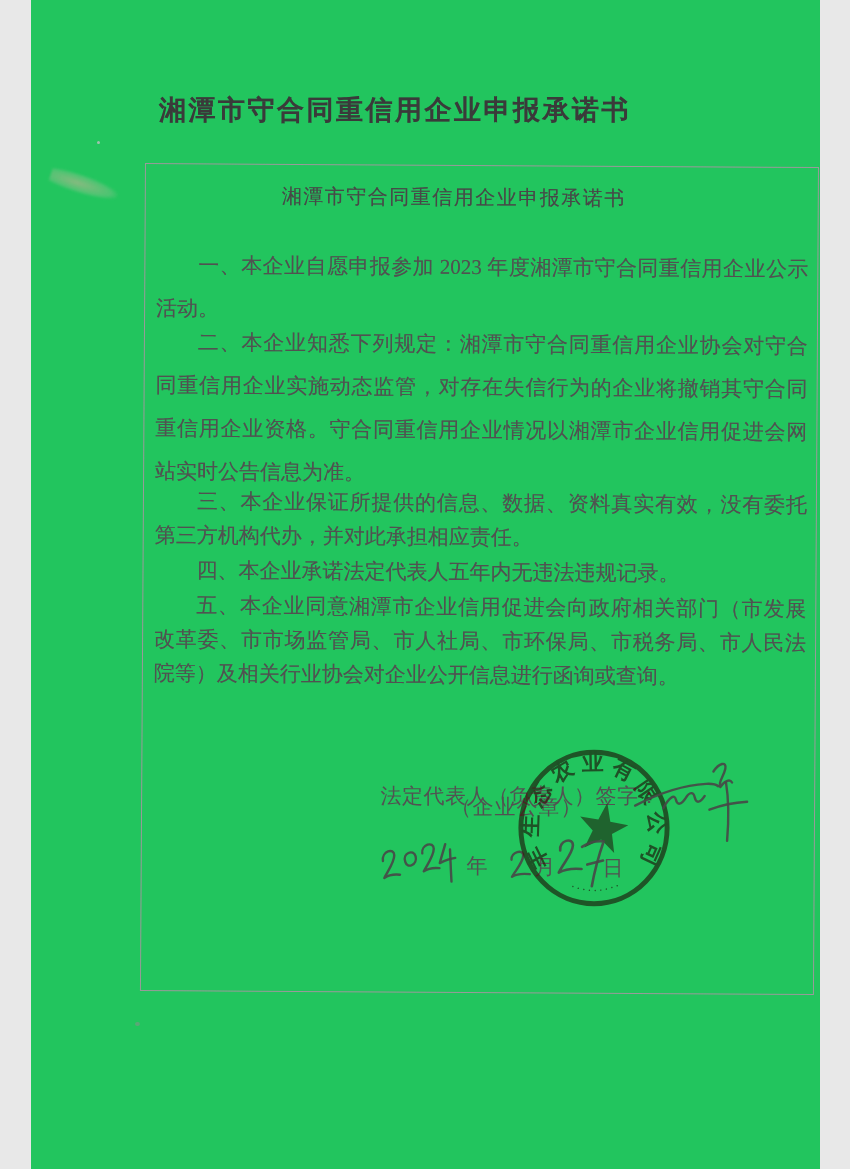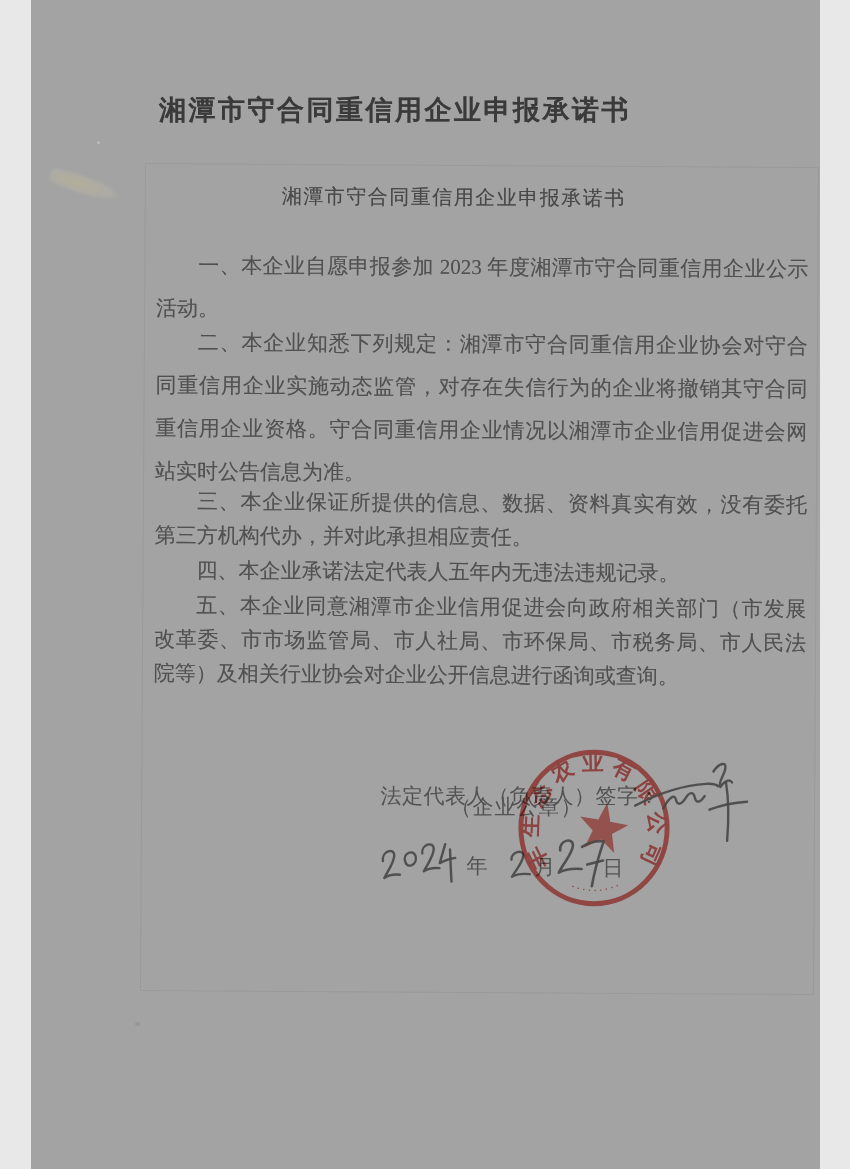--- a/index.html
+++ b/index.html
@@ -1,21 +1,21 @@
 <!DOCTYPE html>
 <html><head>
 <meta charset="utf-8">
 <style>
   html,body{margin:0;padding:0;}
   body{background:#e8e8e8;}
   .page{
     position:relative;
     width:789px;height:1169px;
     margin:0 auto;
-    background:#a3a3a3;
+    background:#22c55e;
     overflow:hidden;
     font-family:"Liberation Serif","DejaVu Serif",serif;
     color:#4e4e4e;
   }
   .page-title{
     position:absolute;
     top:92px;left:0;width:100%;
     text-align:center;
     transform:translateX(-30px);
     font-size:27px;

